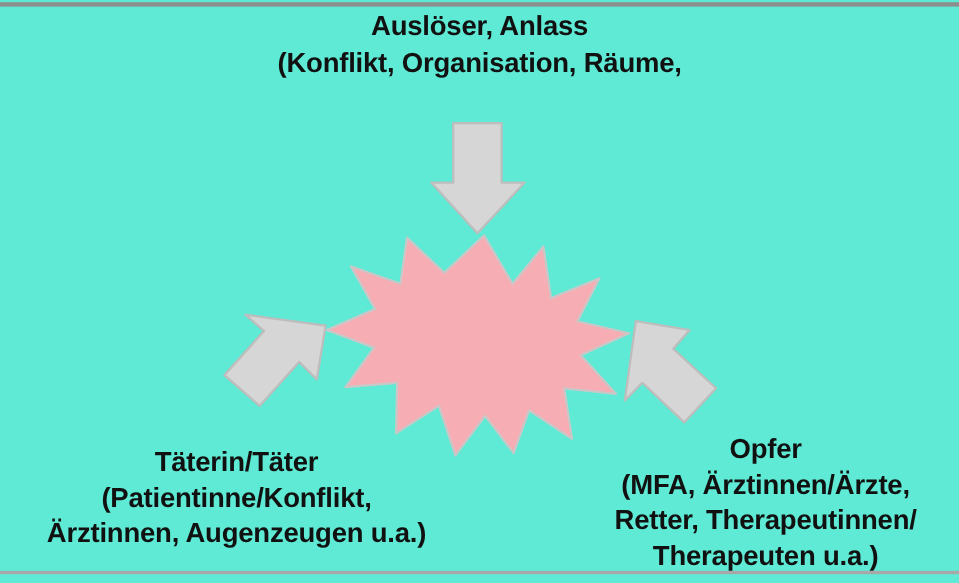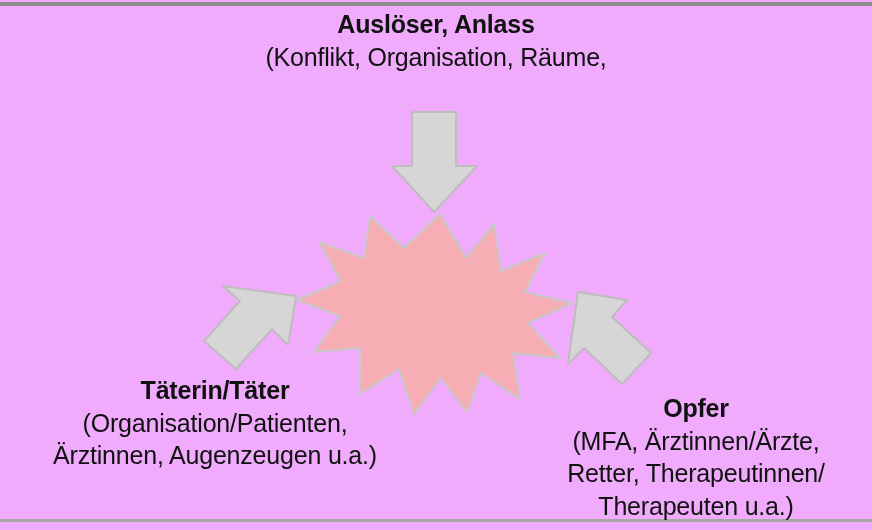--- a/index.html
+++ b/index.html
@@ -4,21 +4,21 @@
 <style>
   html, body {
     margin: 0;
     padding: 0;
     background: #ffffff;
   }
   #page {
     position: relative;
     width: 872px;
     height: 530px;
-    background: #f0abfc;
+    background: #5eead4;
     overflow: hidden;
     font-family: "Liberation Sans", sans-serif;
     color: #111111;
   }
   .rule {
     position: absolute;
     left: 0;
     width: 872px;
     height: 4px;
     background: #8e8e8e;
@@ -35,33 +35,33 @@
     text-align: center;
     line-height: 1.30;
   }
   .label-title {
     font-weight: bold;
     font-size: 25px;
     letter-spacing: -0.2px;
     white-space: nowrap;
   }
   .label-sub {
-    font-weight: normal;
+    font-weight: bold;
     font-size: 25px;
     letter-spacing: -0.2px;
     white-space: nowrap;
   }
 
   #trigger-block {
     top: 8px;
     left: 0;
     width: 872px;
   }
   #perp-block {
-    top: 374px;
+    top: 404px;
     left: 0;
     width: 430px;
   }
   #victim-block {
     top: 392px;
     left: 478px;
     width: 436px;
   }
 
   .shape-layer {
@@ -91,21 +91,21 @@
     <polygon points="578,292 627,300 612,317 651,353 622,384 584,348 568,364" fill="#d6d6d6" stroke="#bdbdbd" stroke-width="2" stroke-linejoin="round"></polygon>
   </svg>
 
   <div class="label-block" id="trigger-block">
     <div class="label-title">Auslöser, Anlass</div>
     <div class="label-sub">(Konflikt, Organisation, Räume,</div>
   </div>
 
   <div class="label-block" id="perp-block">
     <div class="label-title">Täterin/Täter</div>
-    <div class="label-sub">(Organisation/Patienten,</div>
+    <div class="label-sub">(Patientinne/Konflikt,</div>
     <div class="label-sub">Ärztinnen, Augenzeugen u.a.)</div>
   </div>
 
   <div class="label-block" id="victim-block">
     <div class="label-title">Opfer</div>
     <div class="label-sub">(MFA, Ärztinnen/Ärzte,</div>
     <div class="label-sub">Retter, Therapeutinnen/</div>
     <div class="label-sub">Therapeuten u.a.)</div>
   </div>
 

